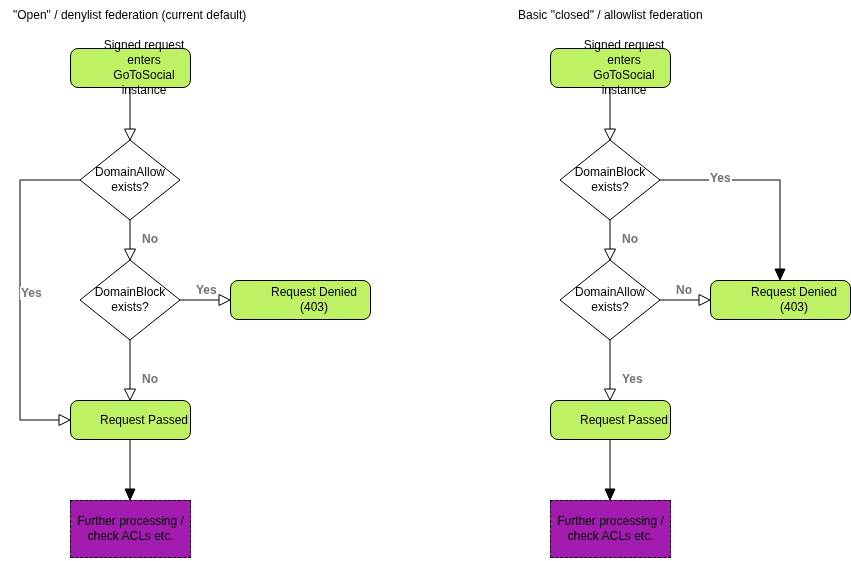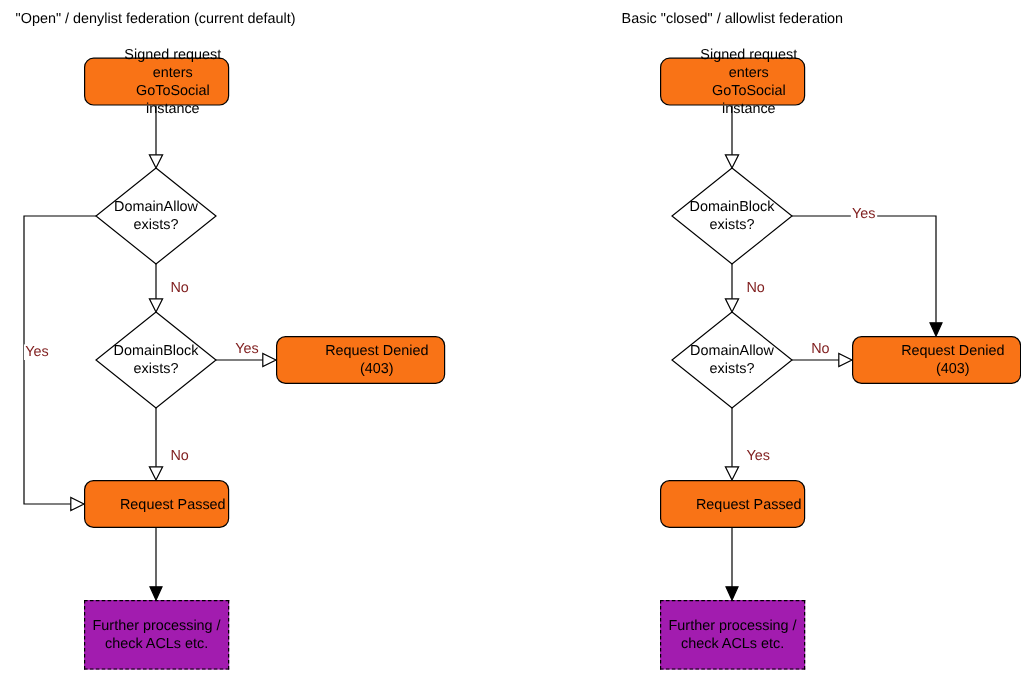--- a/index.html
+++ b/index.html
@@ -26,38 +26,39 @@
     display: flex;
     align-items: center;
     justify-content: center;
     text-align: center;
     font-size: 12px;
     line-height: 15px;
     white-space: pre-line;
     color: #000000;
   }
   .box {
-    background: #f97316;
+    background: #bef264;
     border: 1px solid #000000;
     border-radius: 8px;
     padding-left: 27px;
   }
   .dashed {
     background: #a21caf;
     border: 1px dashed #000000;
     border-radius: 0;
   }
   .diamond-label { background: transparent; }
   .edge-label {
     position: absolute;
     font-size: 12px;
     line-height: 13px;
     background: #ffffff;
     padding: 0 1px;
-    color: #7f1d1d;
+    color: #737373;
+    font-weight: bold;
   }
   svg line, svg path, svg polygon { vector-effect: non-scaling-stroke; }
 </style>
 </head>
 <body>
 
 <div class="canvas">
 
   <svg class="layer-svg" width="851" height="561" viewBox="0 0 851 561">
 

